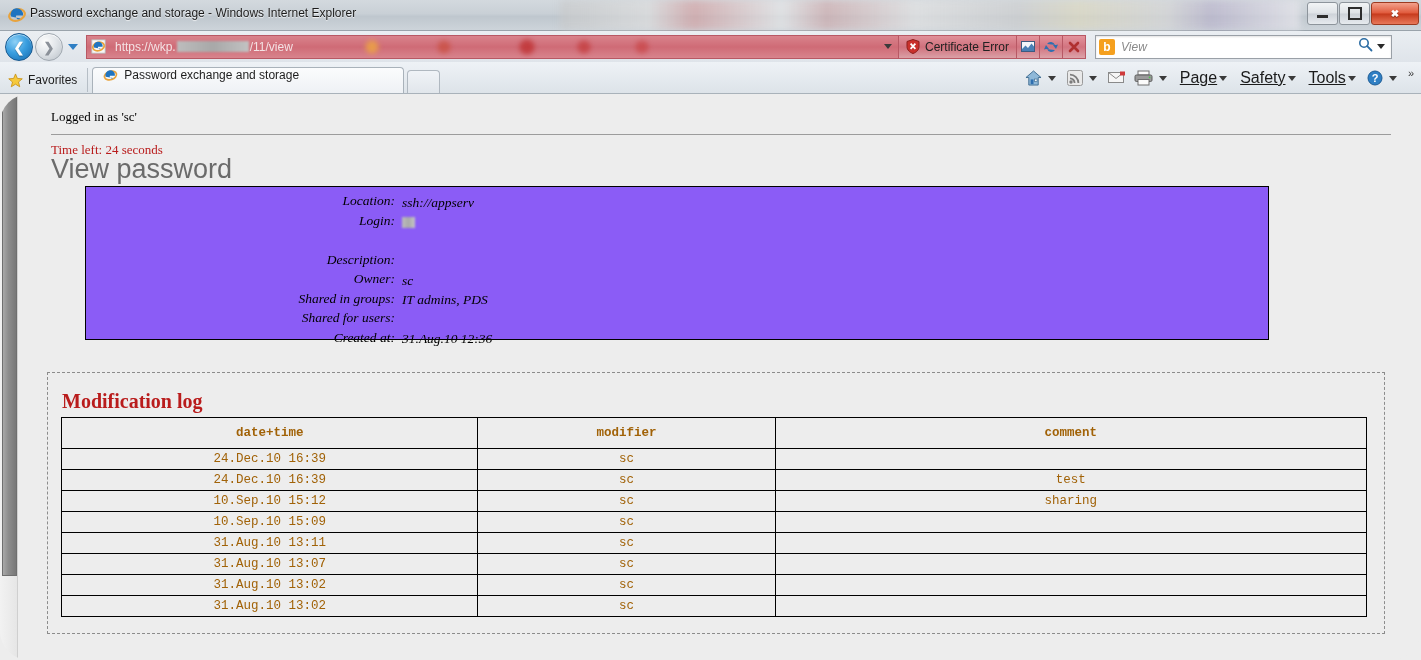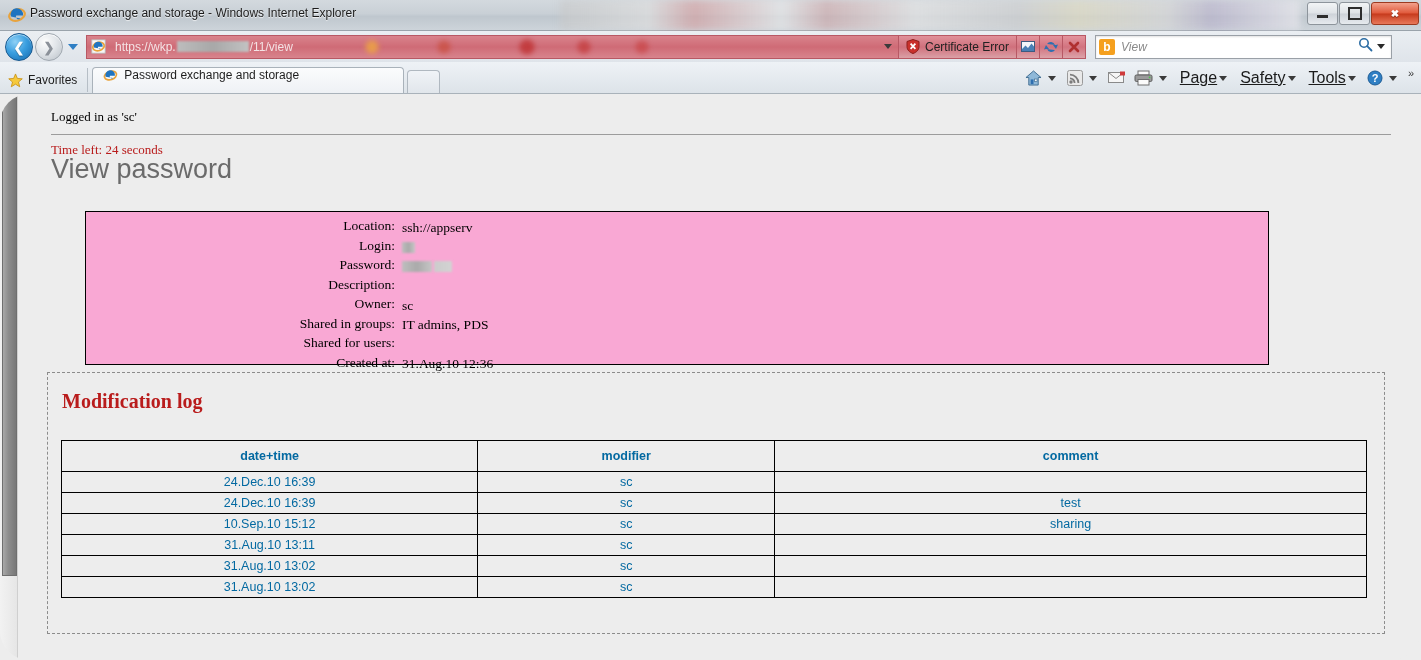--- a/index.html
+++ b/index.html
@@ -213,22 +213,22 @@
   }
   .timeleft{
     position:absolute;left:33px;top:48px;
     font-family:"Liberation Serif", serif;font-size:13px;color:#b91c1c;
   }
   .h1{
     position:absolute;left:33px;top:60px;
     font-size:27px;color:#6b6b6b;font-weight:normal;margin:0;
   }
   .detailbox{
-    position:absolute;left:67px;top:117px;width:1182px;height:152px;
-    border:1px solid #000;background:#f9a8d4;
+    position:absolute;left:67px;top:92px;width:1182px;height:152px;
+    border:1px solid #000;background:#8b5cf6;font-style:italic;
   }
   .drow{
     position:absolute;left:0;width:100%;height:19px;
     font-family:"Liberation Serif", serif;font-size:13.5px;color:#000;
   }
   .dlabel{
     position:absolute;left:0;width:309px;text-align:right;
   }
   .dvalue{position:absolute;left:316px;display:flex;align-items:center;height:19px;}
   .redact{
@@ -242,23 +242,23 @@
 
   .logsection{
     position:absolute;left:29px;top:278px;width:1336px;height:260px;
     border:1px dashed #8c8c8c;background:#ededed;
   }
   .logtitle{
     position:absolute;left:14px;top:17px;
     font-family:"Liberation Serif", serif;font-size:20px;font-weight:bold;color:#b91c1c;
   }
   table.logtable{
-    position:absolute;left:13px;top:67px;width:1306px;
+    position:absolute;left:13px;top:44px;width:1306px;
     border-collapse:collapse;background:#ededed;
-    font-family:Liberation Sans, sans-serif;font-size:12.5px;color:#0369a1;
+    font-family:Liberation Mono, monospace;font-size:12.5px;color:#a16207;
   }
   table.logtable th,table.logtable td{
     border:1px solid #000;padding:2px 4px;height:16px;
   }
   table.logtable th{text-align:center;font-weight:bold;height:26px;font-size:12.5px;}
   table.logtable td{text-align:center;}
   .col-date{width:416px;}
   .col-mod{width:294px;}
   .col-com{width:596px;}
 </style>
@@ -449,27 +449,20 @@
           <div class="drow" style="top: 6px;">
             <span class="dlabel">Location:</span>
             <span class="dvalue">ssh://appserv</span>
           </div>
           <div class="drow" style="top: 25.5px;">
             <span class="dlabel">Login:</span>
             <span class="dvalue">
               <i class="redact login"></i>
             </span>
           </div>
-          <div class="drow" style="top: 45px;">
-            <span class="dlabel">Password:</span>
-            <span class="dvalue">
-              <i class="redact pw1"></i>
-              <i class="redact pw2"></i>
-            </span>
-          </div>
           <div class="drow" style="top: 64.5px;">
             <span class="dlabel">Description:</span>
             <span class="dvalue"></span>
           </div>
           <div class="drow" style="top: 103.5px;">
             <span class="dlabel">Shared in groups:</span>
             <span class="dvalue">IT admins, PDS</span>
           </div>
           <div class="drow" style="top: 84px;">
             <span class="dlabel">Owner:</span>
@@ -505,21 +498,31 @@
                 <td>24.Dec.10 16:39</td>
                 <td>sc</td>
                 <td>test</td>
               </tr>
               <tr>
                 <td>10.Sep.10 15:12</td>
                 <td>sc</td>
                 <td>sharing</td>
               </tr>
               <tr>
+                <td>10.Sep.10 15:09</td>
+                <td>sc</td>
+                <td></td>
+              </tr>
+              <tr>
                 <td>31.Aug.10 13:11</td>
+                <td>sc</td>
+                <td></td>
+              </tr>
+              <tr>
+                <td>31.Aug.10 13:07</td>
                 <td>sc</td>
                 <td></td>
               </tr>
               <tr>
                 <td>31.Aug.10 13:02</td>
                 <td>sc</td>
                 <td></td>
               </tr>
               <tr>
                 <td>31.Aug.10 13:02</td>

